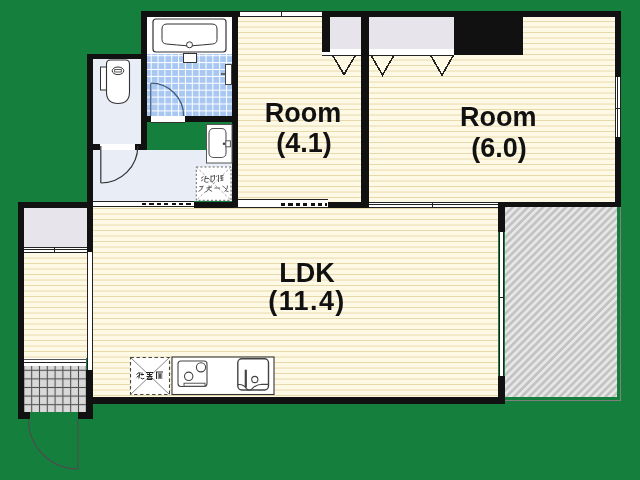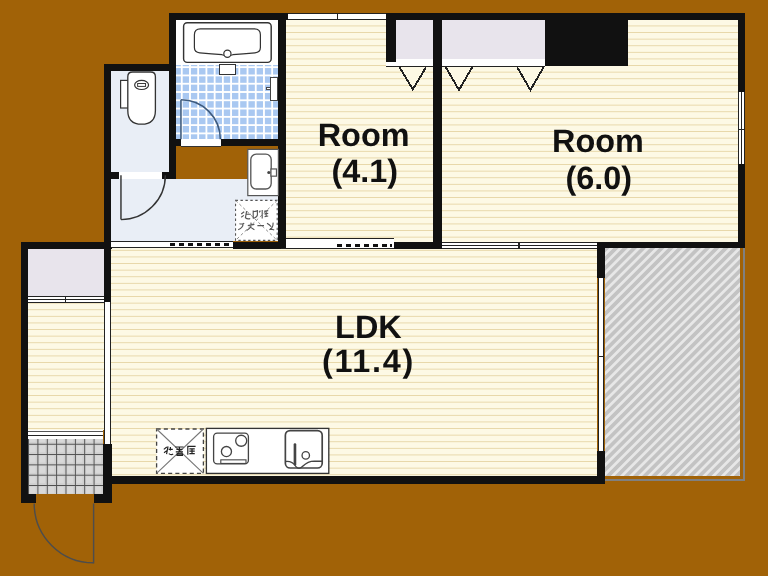--- a/index.html
+++ b/index.html
@@ -1,16 +1,16 @@
 <!DOCTYPE html>
 <html><head>
 <meta charset="utf-8">
 <style>
 html,body{margin:0;padding:0;background:#fff;}
-#plan{position:relative;width:640px;height:480px;background:#a16207;font-family:"Liberation Sans",sans-serif;}
+#plan{position:relative;width:640px;height:480px;background:#15803d;font-family:"Liberation Sans",sans-serif;}
 svg text{font-family:"Liberation Sans",sans-serif;}
 </style>
 </head>
 <body>
 <div id="plan">
 <svg width="640" height="480" viewBox="0 0 640 480" shape-rendering="crispEdges">
 <defs>
 <pattern id="fl" width="8" height="5.5" patternUnits="userSpaceOnUse">
   <rect width="8" height="5.5" fill="#FDF9E5"></rect>
           <rect width="8" height="1.1" y="4.4" fill="#E7D7A8"></rect>

